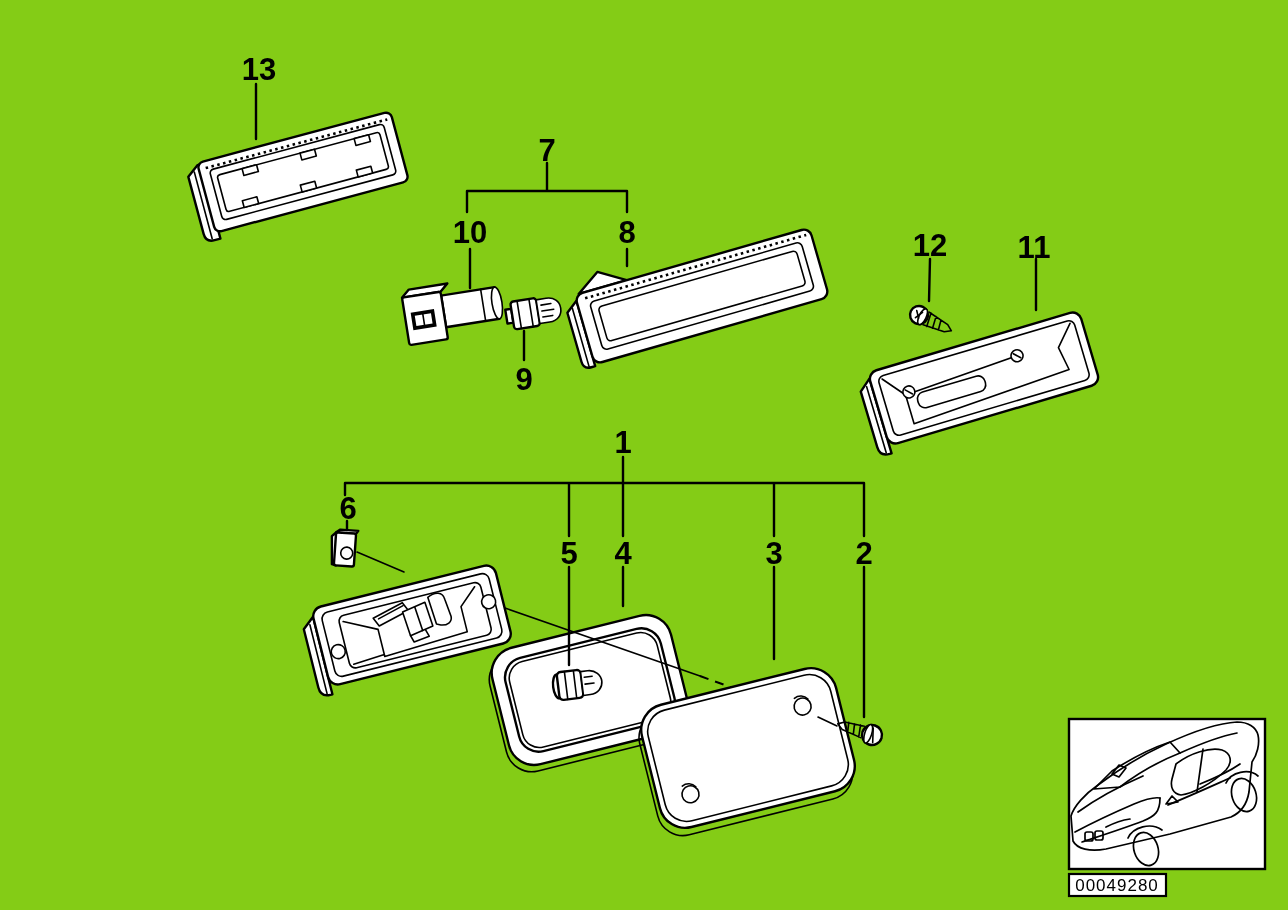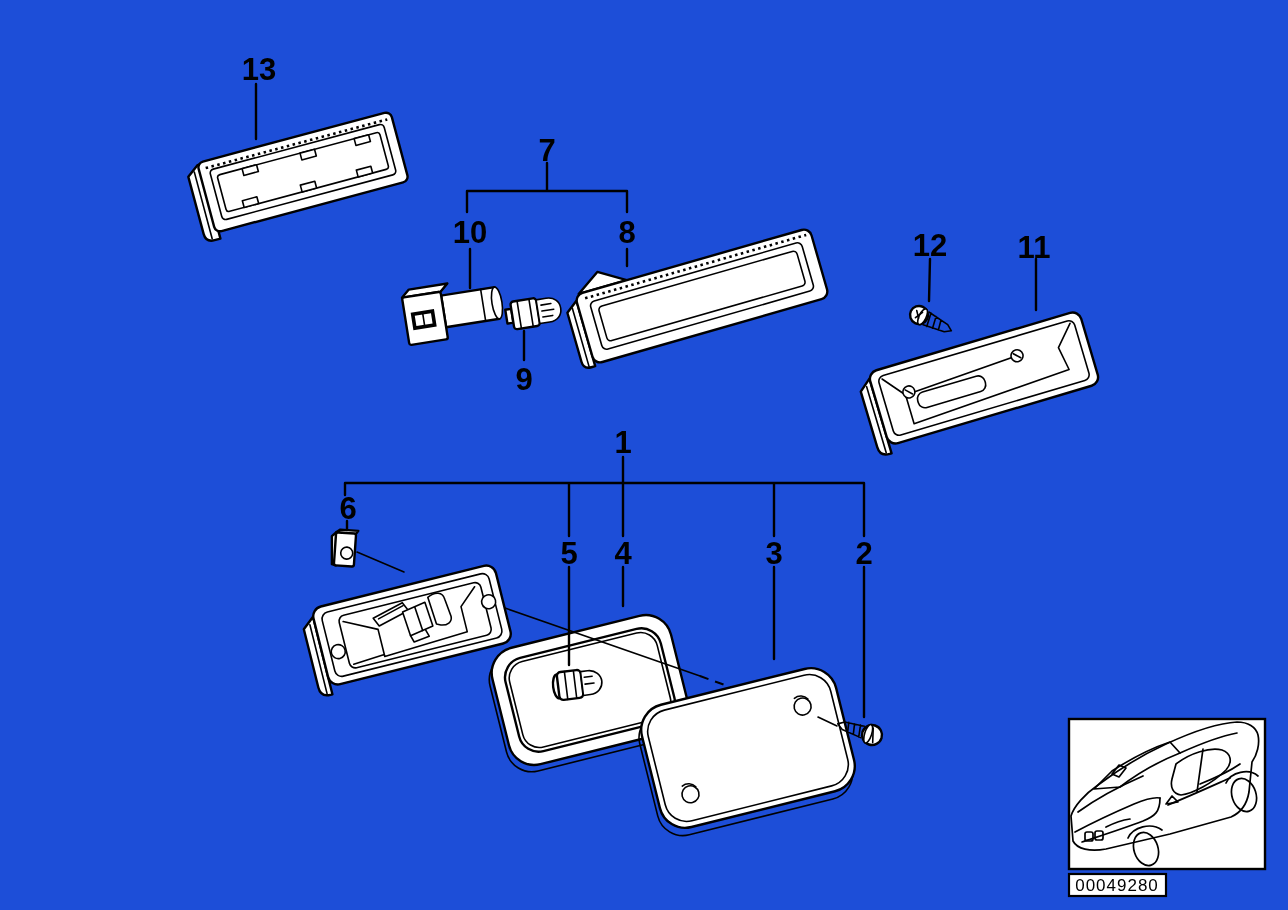--- a/index.html
+++ b/index.html
@@ -1,16 +1,16 @@
 <!DOCTYPE html>
 <html><head>
 <meta charset="utf-8">
 <style>
   html, body { margin: 0; padding: 0; background: #ffffff; }
-  .canvas { width: 1288px; height: 910px; position: relative; background: #1d4ed8; }
+  .canvas { width: 1288px; height: 910px; position: relative; background: #84cc16; }
   svg { display: block; }
   .ln   { fill: none; stroke: #000; stroke-width: 2.4; stroke-linejoin: round; stroke-linecap: round; }
   .ln2  { fill: none; stroke: #000; stroke-width: 1.6; stroke-linejoin: round; stroke-linecap: round; }
   .wht  { fill: #fff; stroke: #000; stroke-width: 2.4; stroke-linejoin: round; }
   .wht2 { fill: #fff; stroke: #000; stroke-width: 1.6; stroke-linejoin: round; }
   .stip { fill: none; stroke: #000; stroke-width: 2.6; stroke-dasharray: 2.5 3.5; }
   .dash { fill: none; stroke: #000; stroke-width: 2; stroke-dasharray: 9 7; }
   .callout { font-family: "Liberation Sans", sans-serif; font-weight: bold; font-size: 31px; fill: #000; text-anchor: middle; }
   .codeTxt { font-family: "Liberation Sans", sans-serif; font-size: 17px; fill: #000; text-anchor: middle; letter-spacing: 1px; }
 </style>

